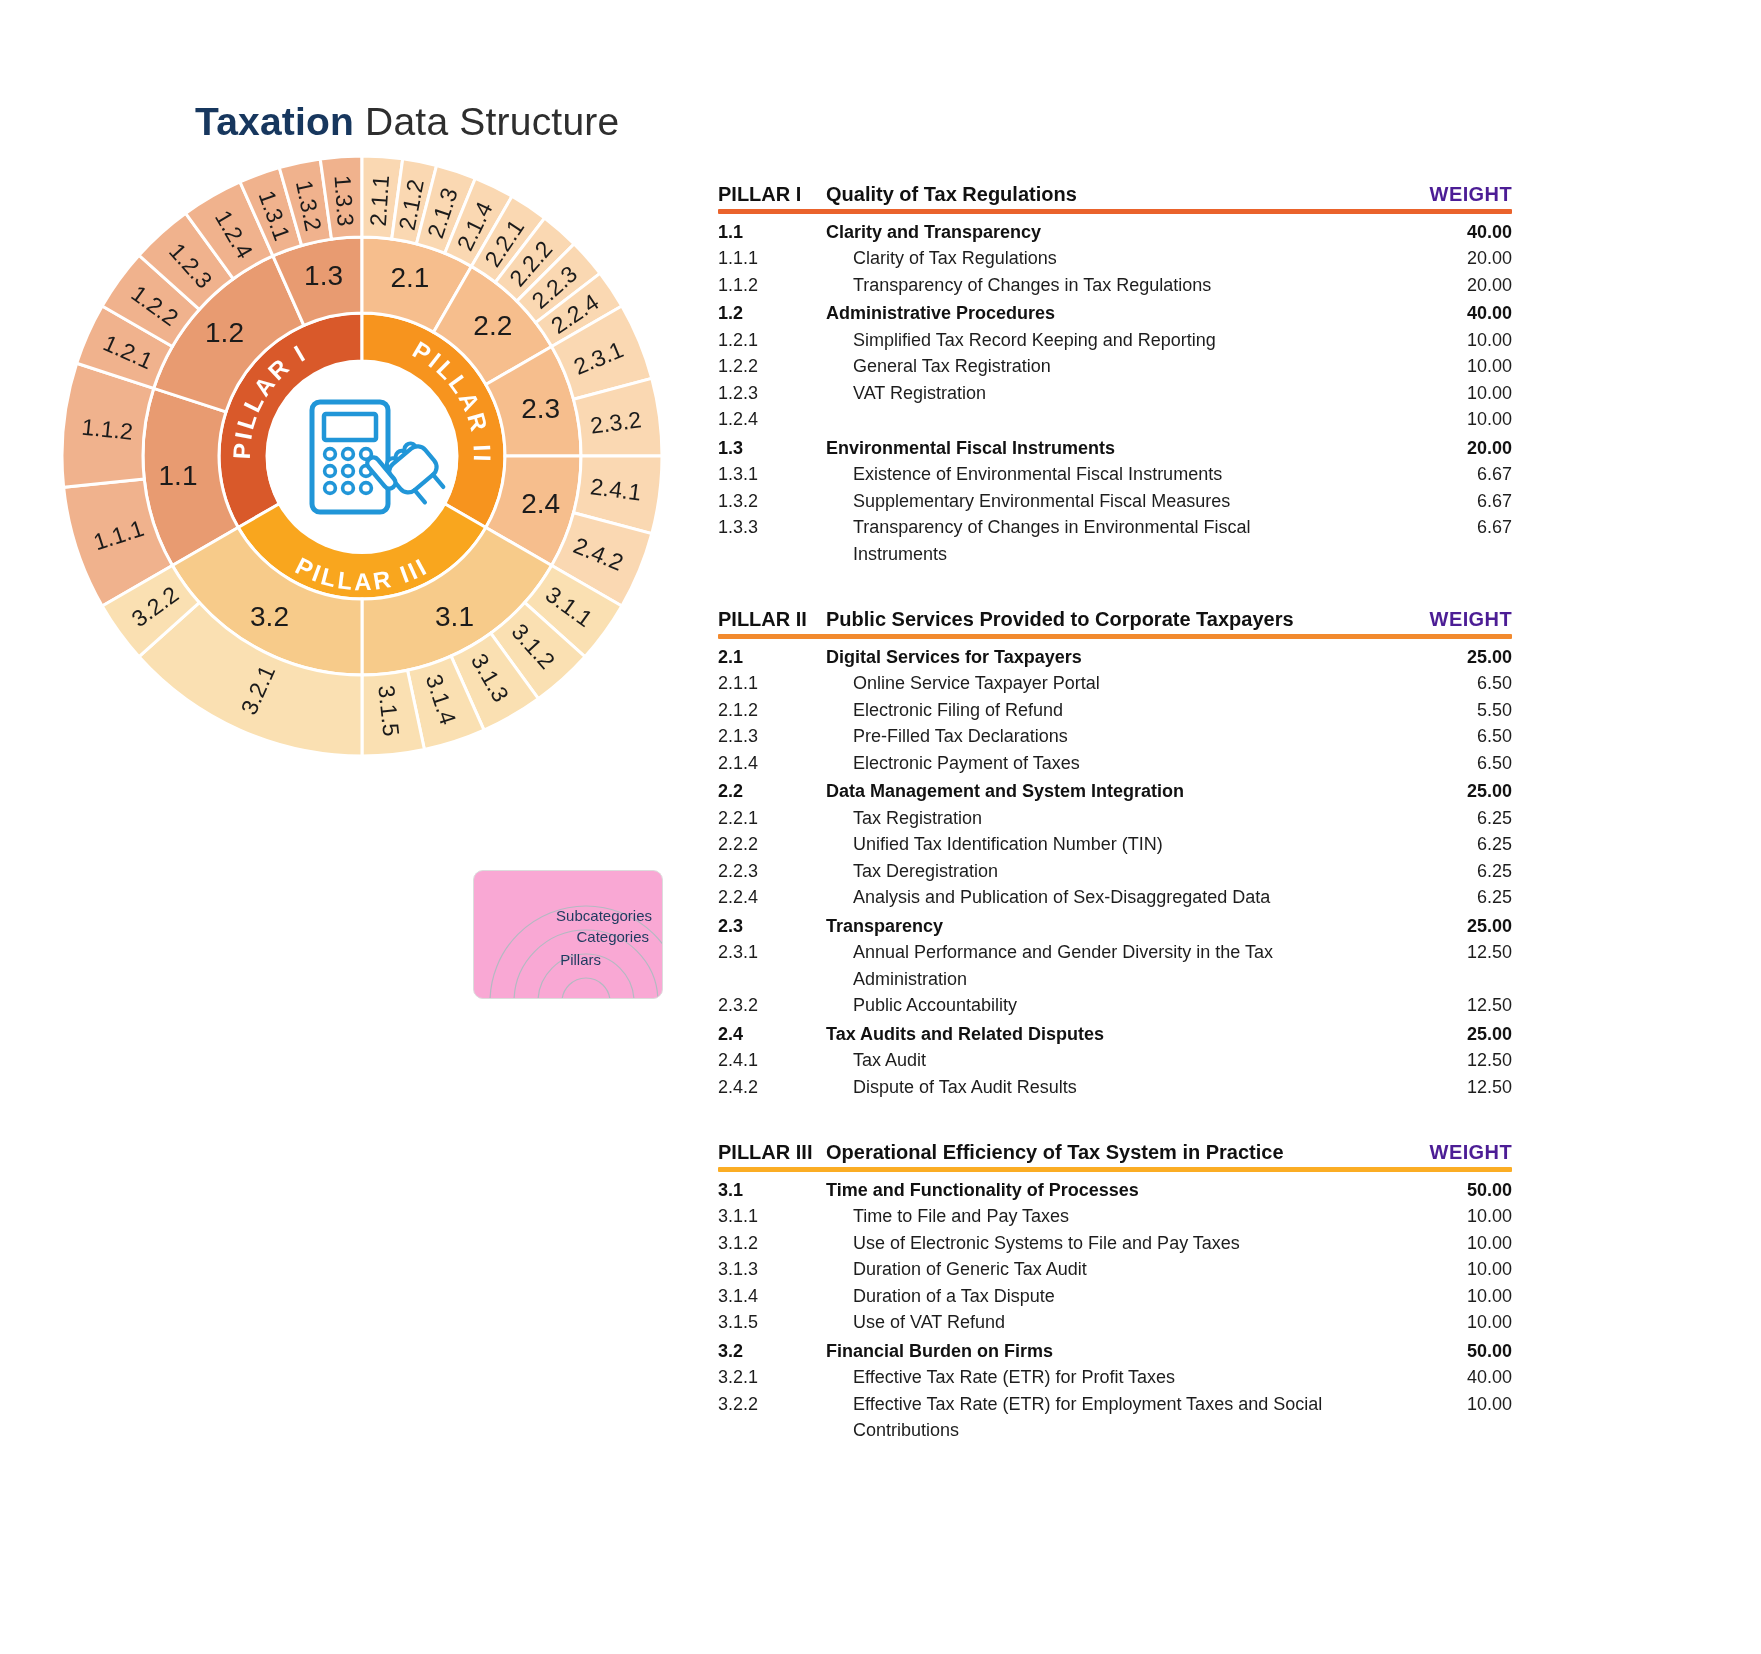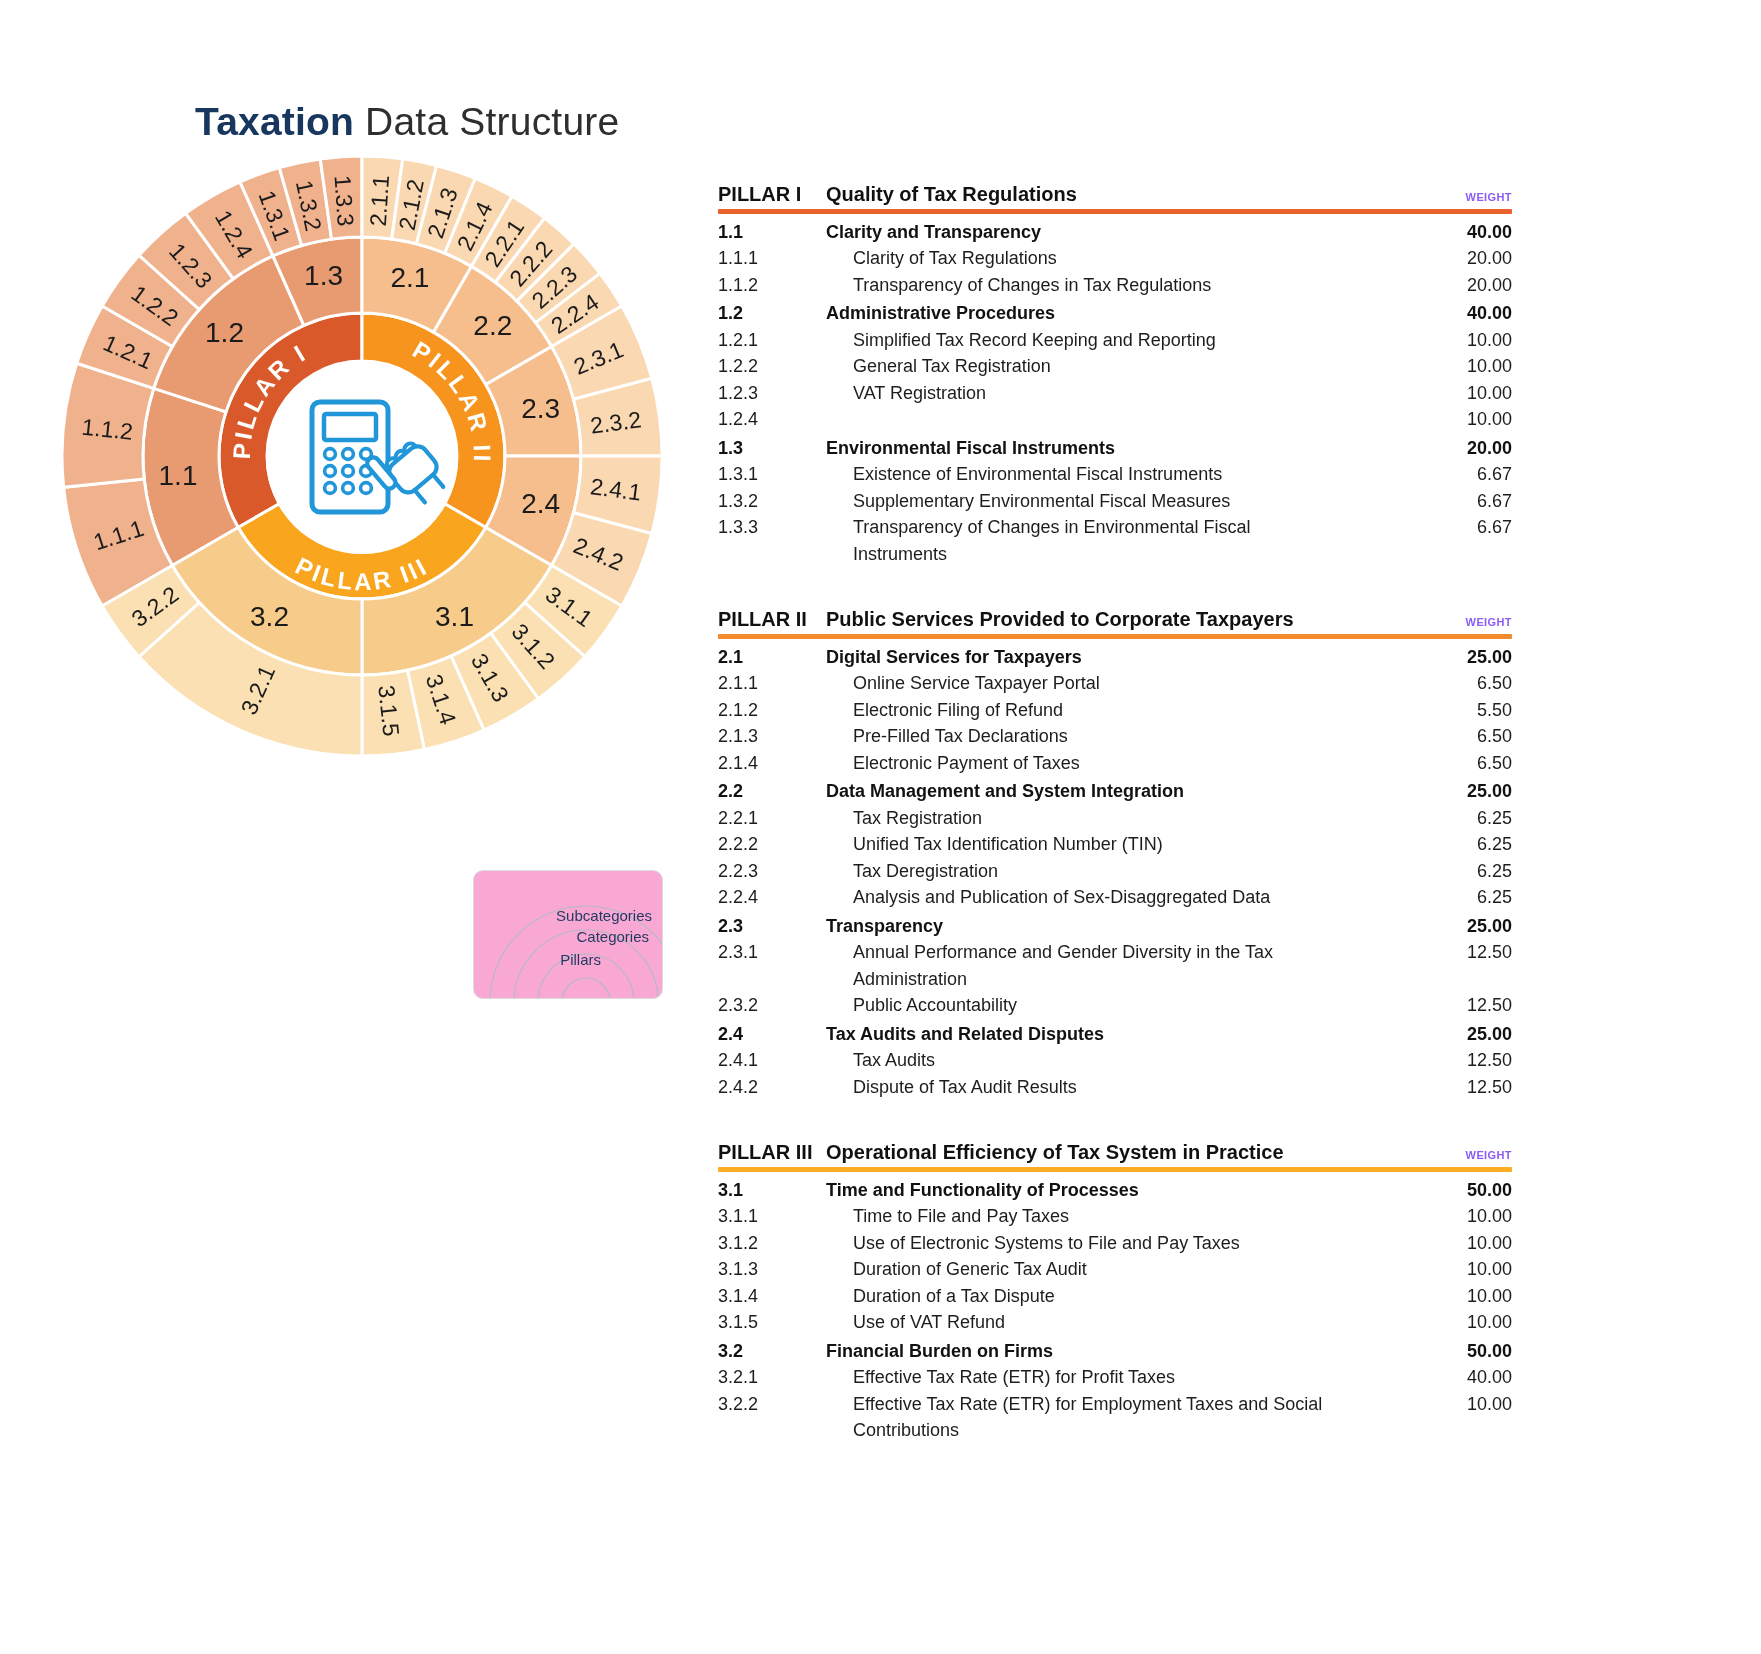--- a/index.html
+++ b/index.html
@@ -17,21 +17,21 @@
   .legend-label{position:absolute;font-size:15px;color:#1E3A5F;white-space:nowrap;}
   .ll-sub{right:10px;top:36px;}
   .ll-cat{right:13px;top:57px;}
   .ll-pil{right:61px;top:80px;}
   .tables{position:absolute;left:718px;top:170px;width:794px;}
   .section{margin:0;}
   .section + .section{margin-top:28px;}
   .sec-head{display:flex;align-items:baseline;}
   .sec-head .code{flex:0 0 108px;font-size:20px;font-weight:700;color:#111;}
   .sec-head .title{flex:1;font-size:20px;font-weight:700;color:#111;margin-top:13px;}
-  .sec-head .wlab{font-size:11px;font-weight:700;color:#8b5cf6;letter-spacing:.4px;}
+  .sec-head .wlab{font-size:20px;font-weight:700;color:#4c1d95;letter-spacing:.4px;}
   .rule{height:4.5px;margin-top:3px;margin-bottom:5px;border-radius:1px;}
   .row{display:flex;font-size:18px;line-height:26.5px;}
   .row.cat{font-weight:700;margin-top:2px;color:#111;}
   .row .c{flex:0 0 108px;}
   .row .n{flex:0 0 500px;}
   .row .n.sub{padding-left:27px;box-sizing:border-box;}
   .row .w{flex:1;text-align:right;white-space:nowrap;}
 </style>
 </head>
 <body>
@@ -316,21 +316,21 @@
           <span class="n sub">Public Accountability</span>
           <span class="w">12.50</span>
         </div>
         <div class="row cat">
           <span class="c">2.4</span>
           <span class="n">Tax Audits and Related Disputes</span>
           <span class="w">25.00</span>
         </div>
         <div class="row">
           <span class="c">2.4.1</span>
-          <span class="n sub">Tax Audits</span>
+          <span class="n sub">Tax Audit</span>
           <span class="w">12.50</span>
         </div>
         <div class="row">
           <span class="c">2.4.2</span>
           <span class="n sub">Dispute of Tax Audit Results</span>
           <span class="w">12.50</span>
         </div>
       </div>
       <div class="section">
         <div class="sec-head">

